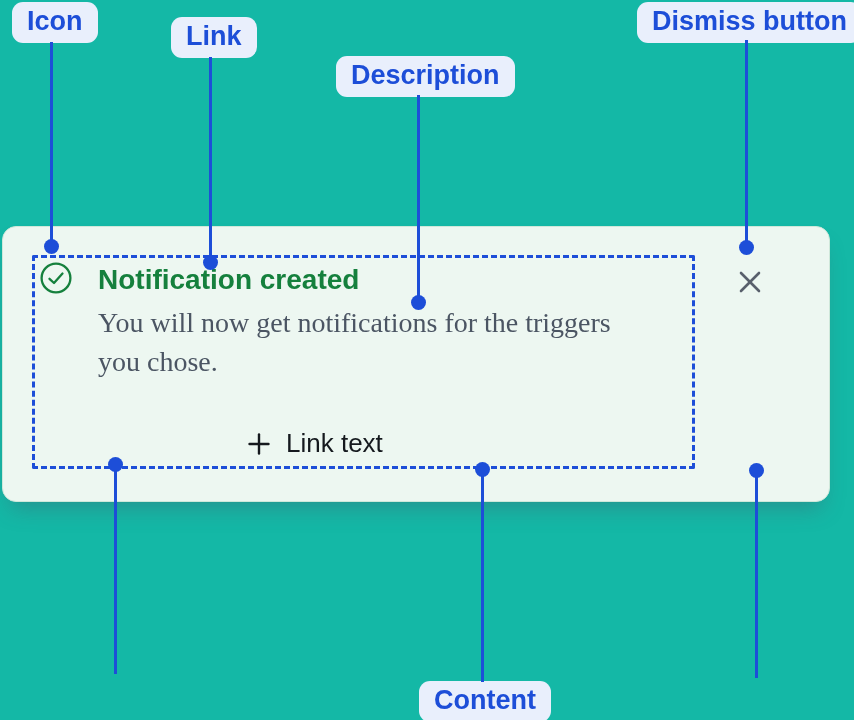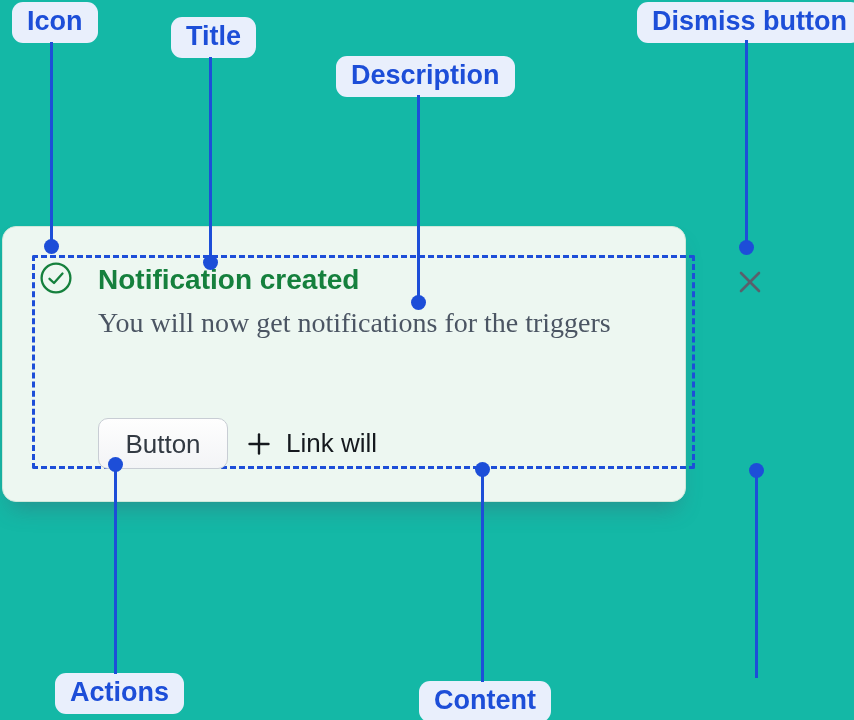--- a/index.html
+++ b/index.html
@@ -30,21 +30,21 @@
   .l-icon{left:50px;top:42px;height:205px;}      .d-icon{left:44px;top:239px;}
   .l-title{left:209px;top:57px;height:206px;}    .d-title{left:203px;top:255px;}
   .l-desc{left:417px;top:95px;height:208px;}     .d-desc{left:411px;top:295px;}
   .l-dismiss{left:745px;top:40px;height:208px;}  .d-dismiss{left:739px;top:240px;}
   .l-actions{left:114px;top:465px;height:209px;} .d-actions{left:108px;top:457px;}
   .l-content{left:481px;top:470px;height:212px;} .d-content{left:475px;top:462px;}
   .l-container{left:755px;top:471px;height:207px;}.d-container{left:749px;top:463px;}
 
   
   .toast{
-    position:absolute;left:2px;top:226px;width:684px;height:276px;
+    position:absolute;left:2px;top:226px;width:828px;height:276px;
     background:#edf7f1;border:1.5px solid #cfe8da;border-radius:14px;
     box-shadow:0 14px 22px -8px rgba(71,85,105,0.38);
   }
   .content-outline{
     position:absolute;left:29px;top:28px;width:663px;height:214px;
     border:3px dashed #1d4ed8;border-radius:2px;
   }
   .success-icon{position:absolute;left:37px;top:35px;width:32px;height:32px;}
   .toast-title{
     position:absolute;left:95px;top:36px;
@@ -75,48 +75,47 @@
     background:transparent;border:none;padding:0;cursor:pointer;
   }
   .close-icon{width:28px;height:28px;display:block;}
 </style>
 </head>
 <body>
 
 <div class="stage">
 
   <div class="pill pill-icon">Icon</div>
-  <div class="pill pill-title">Title</div>
+  <div class="pill pill-title">Link</div>
   <div class="pill pill-description">Description</div>
   <div class="pill pill-dismiss">Dismiss button</div>
-  <div class="pill pill-actions">Actions</div>
   <div class="pill pill-content">Content</div>
 
   <div class="toast">
     <div class="content-outline"></div>
 
     <svg class="success-icon" viewBox="0 0 32 32">
       <circle cx="16" cy="16" r="14.4" fill="none" stroke="#15803d" stroke-width="2.3"></circle>
       <polyline points="9.5,16.8 14,21 22.5,11.5" fill="none" stroke="#15803d" stroke-width="2.3" stroke-linecap="round" stroke-linejoin="round"></polyline>
     </svg>
 
     <div class="toast-title">Notification created</div>
 
     <div class="toast-desc">
       <span>You will now get notifications for the triggers</span>
+      <span>you chose.</span>
     </div>
 
-    <button class="toast-button">Button</button>
 
     <div class="toast-link">
       <svg class="plus-icon" viewBox="0 0 26 26">
         <line x1="13" y1="3.5" x2="13" y2="22.5" stroke="#15191e" stroke-width="2.4" stroke-linecap="round"></line>
         <line x1="3.5" y1="13" x2="22.5" y2="13" stroke="#15191e" stroke-width="2.4" stroke-linecap="round"></line>
       </svg>
-      <span>Link will</span>
+      <span>Link text</span>
     </div>
 
     <button class="dismiss-btn">
       <svg class="close-icon" viewBox="0 0 28 28">
         <line x1="5" y1="5" x2="23" y2="23" stroke="#59606c" stroke-width="2.6" stroke-linecap="round"></line>
         <line x1="23" y1="5" x2="5" y2="23" stroke="#59606c" stroke-width="2.6" stroke-linecap="round"></line>
       </svg>
     </button>
   </div>
 

